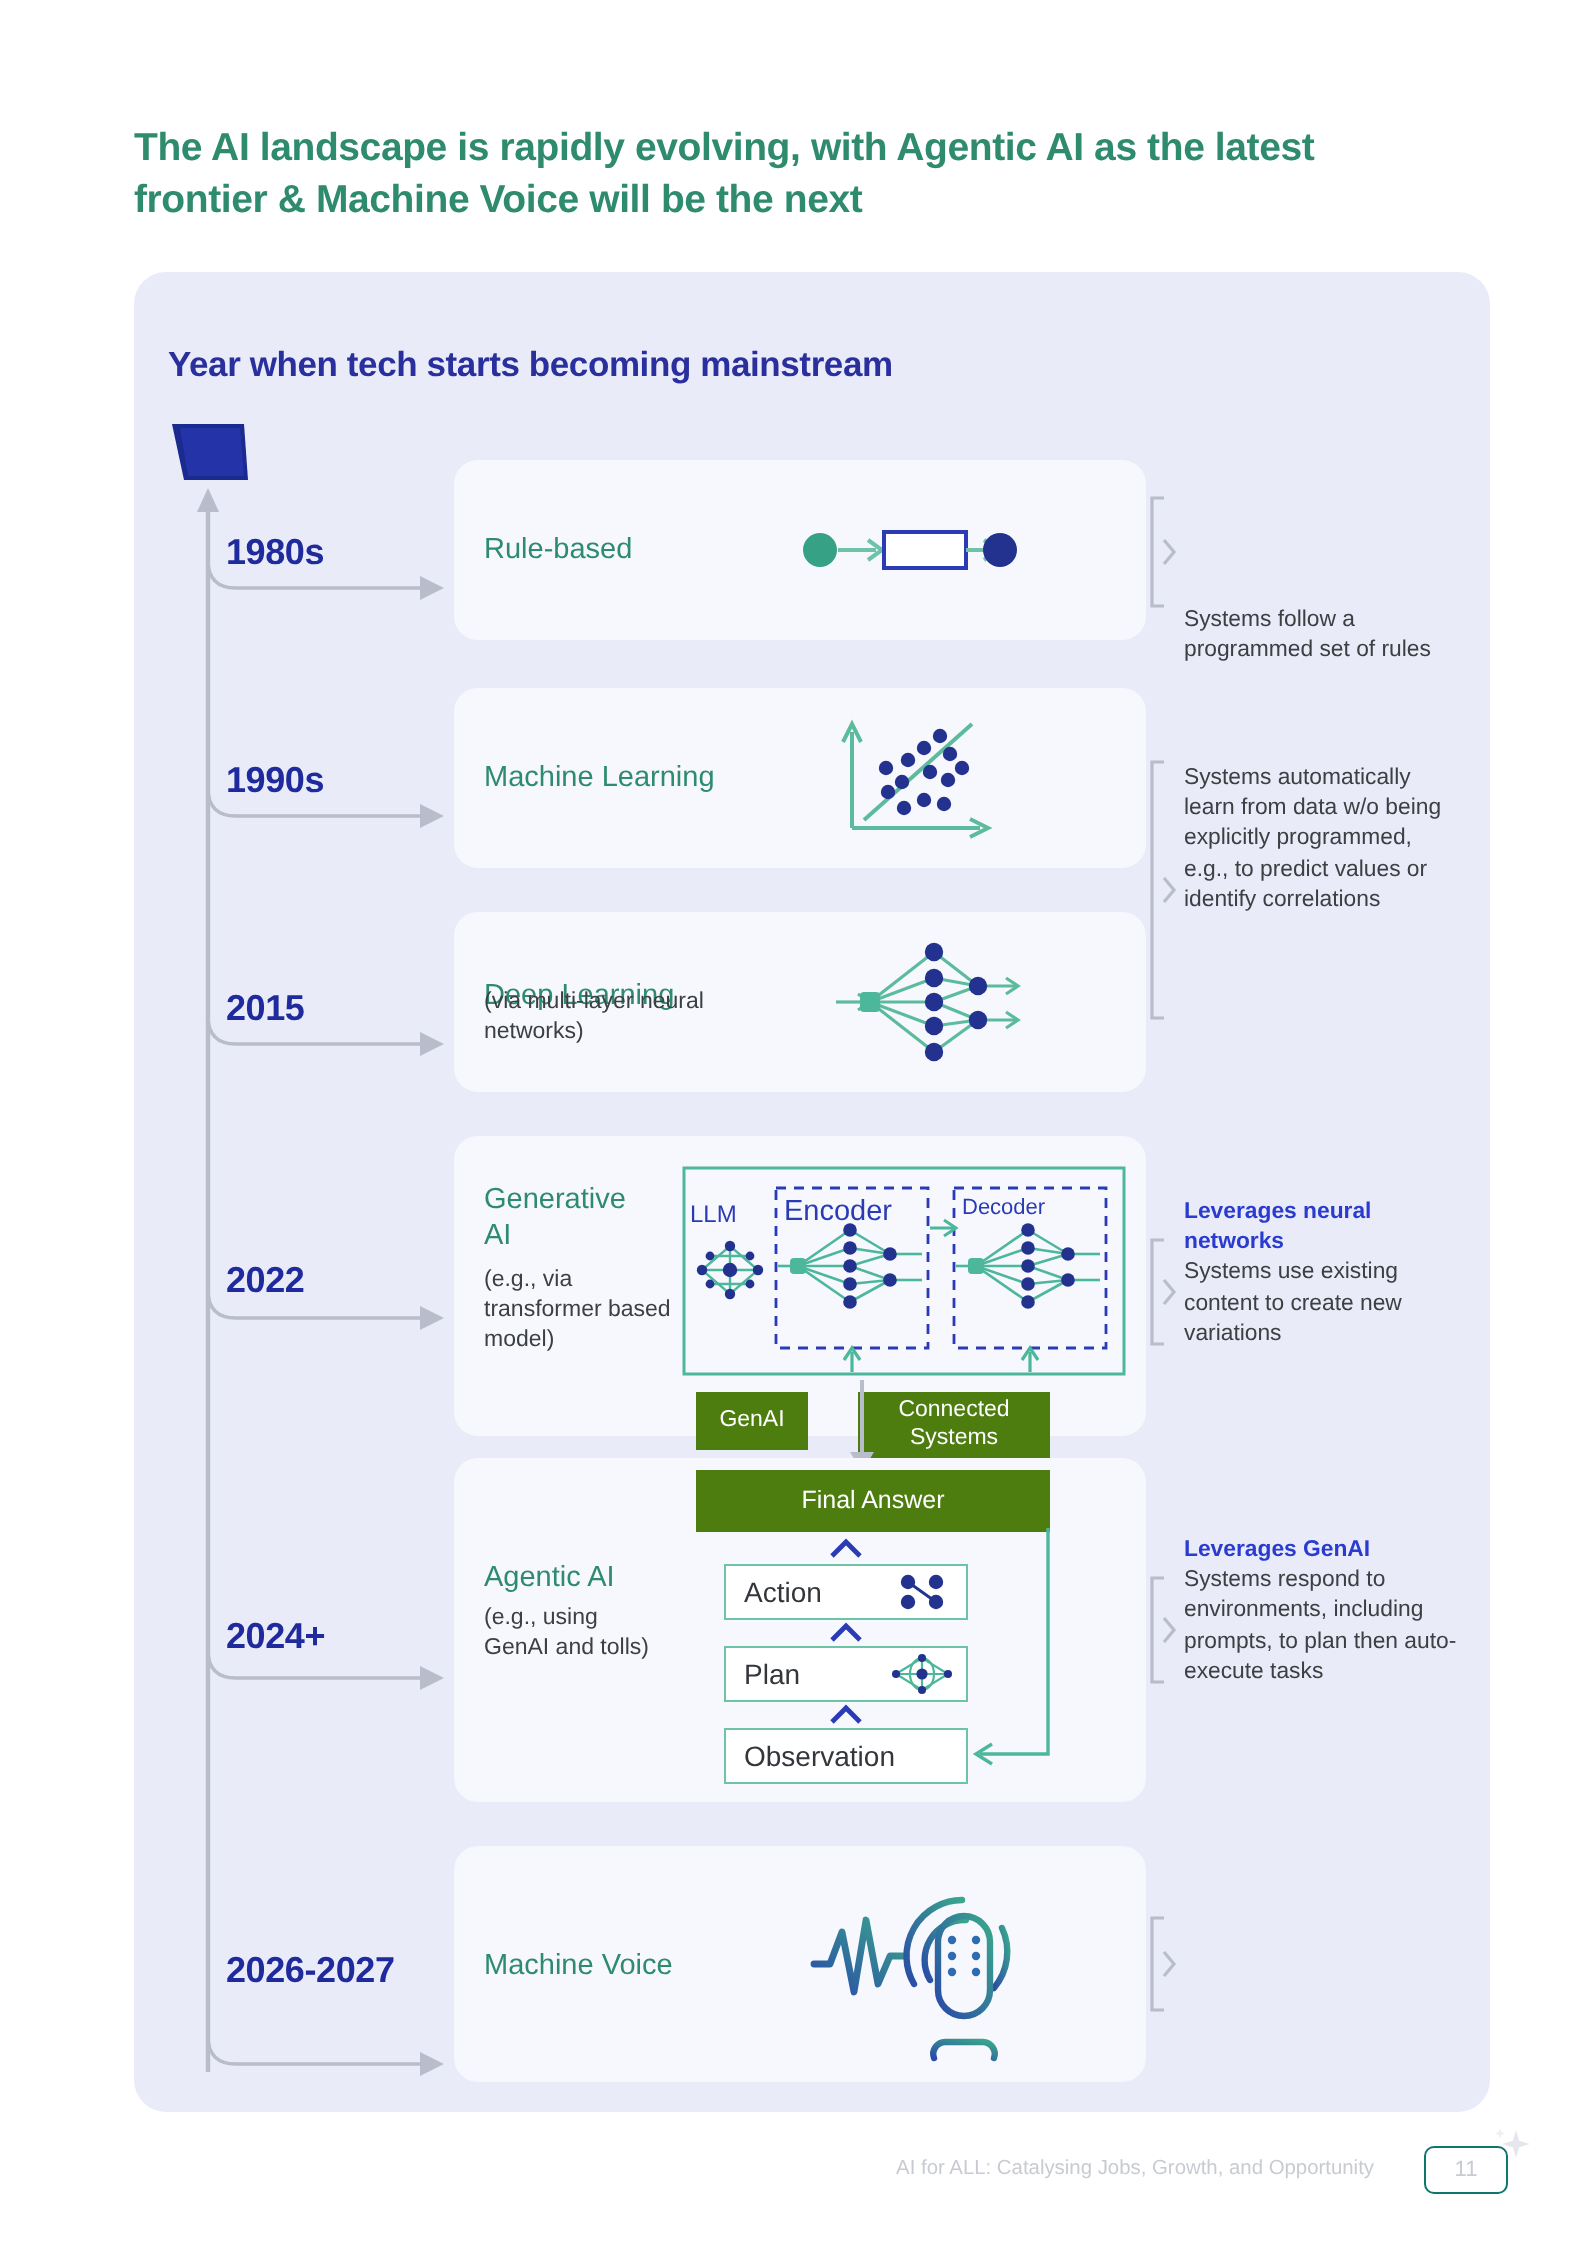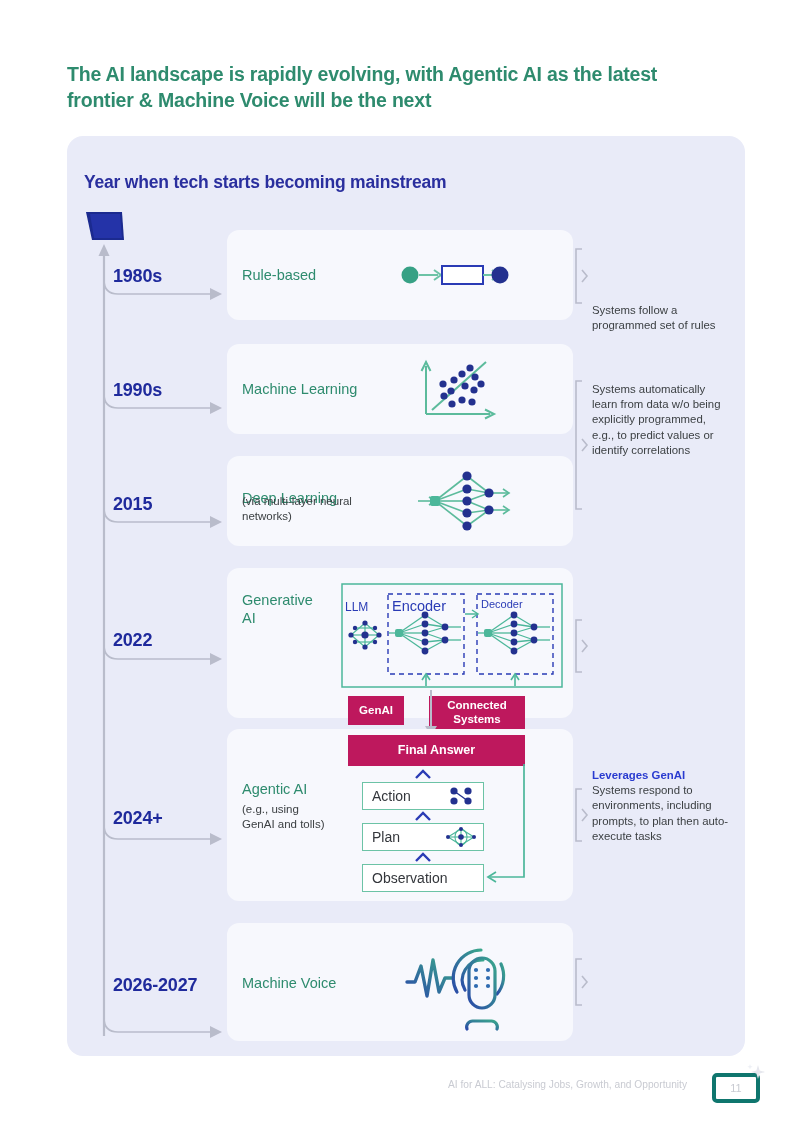--- a/index.html
+++ b/index.html
@@ -48,39 +48,39 @@
 
   
   .note{
     position:absolute;font-size:11.4px;line-height:1.335;color:#3c4043;
     width:138px;
   }
   .note b{color:#2a3bd0;display:block;font-weight:bold;}
 
   
   .chip{
-    position:absolute;background:#be185d;color:#ffffff;
-    font-weight:bold;font-size:11.5px;text-align:center;
+    position:absolute;background:#4d7c0f;color:#ffffff;
+    font-weight:normal;font-size:11.5px;text-align:center;
     display:flex;align-items:center;justify-content:center;
     line-height:1.15;
   }
   .agbox{
     position:absolute;background:#ffffff;border:1.4px solid #6cc3a6;
     display:flex;align-items:center;
   }
   .agbox span.txt{font-size:14px;color:#33363b;padding-left:9px;}
 
   
   .footer-text{
     position:absolute;right:106px;top:1079px;
     font-size:10.2px;color:#c9cbd2;white-space:nowrap;
   }
   .pagebox{
     position:absolute;left:712px;top:1073px;width:40px;height:22px;
-    border:4px solid #0f766e;border-radius:5px;
+    border:1px solid #0f766e;border-radius:5px;
     display:flex;align-items:center;justify-content:center;
     font-size:11px;color:#c9cbd2;
   }
   .sparkle{position:absolute;left:745px;top:1062px;}
   svg{display:block;overflow:visible;}
 </style>
 </head>
 <body>
 
 <div class="slide">
@@ -223,20 +223,21 @@
           <circle cx="54" cy="47" r="4.6"></circle>
         <circle cx="54" cy="60" r="4.6"></circle>
         <circle cx="76" cy="27" r="4.6"></circle>
           <circle cx="76" cy="44" r="4.6"></circle>
       </g>
     </svg>
   </div>
 
   <div class="row-card" style="left:227px;top:568px;width:346px;height:150px;"></div>
   <div class="row-label" style="left:242px;top:592px;width:78px;">Generative AI</div>
+  <div class="row-sub" style="left:242px;top:633px;width:95px;">(e.g., via transformer based model)</div>
 
   <div style="position:absolute;left:341px;top:583px;">
     <svg width="222" height="105" viewBox="0 0 222 105">
       <rect x="1" y="1" width="220" height="103" fill="none" stroke="#4cb79a" stroke-width="1.5"></rect>
 
       <g stroke="#4cb79a" stroke-width="1.2" fill="none">
         <path d="M10 52 L24 40 L38 52 L24 64 Z"></path>
         <line x1="10" y1="52" x2="38" y2="52"></line>
         <line x1="24" y1="40" x2="24" y2="64"></line>
         <line x1="14" y1="45" x2="34" y2="45"></line>
@@ -322,20 +323,24 @@
           <path d="M81 97 L85 91 L89 97"></path>
         <line x1="174" y1="103" x2="174" y2="93"></line>
           <path d="M170 97 L174 91 L178 97"></path>
       </g>
     </svg>
   </div>
   <div style="position:absolute;left:345px;top:600px;font-size:12px;color:#2a3bb5;font-weight:500;">LLM</div>
   <div style="position:absolute;left:392px;top:598px;font-size:14.5px;color:#2a3bb5;">Encoder</div>
   <div style="position:absolute;left:481px;top:598px;font-size:11px;color:#2a3bb5;">Decoder</div>
 
+  <div class="note" style="left:592px;top:599px;">
+    <b>Leverages neural networks</b>
+    <span>Systems use existing content to create new variations</span>
+  </div>
   <div style="position:absolute;left:573px;top:619px;">
     <svg width="16" height="54" viewBox="0 0 16 54">
       <path d="M9 1 L3 1 L3 53 L9 53" fill="none" stroke="#b9bccb" stroke-width="1.6"></path>
       <path d="M9 21 L14 27 L9 33" fill="none" stroke="#b9bccb" stroke-width="1.6"></path>
     </svg>
   </div>
 
   <div class="chip" style="left:348px;top:696px;width:56px;height:29px;">GenAI</div>
   <div class="chip" style="left:429px;top:696px;width:96px;height:33px;">Connected Systems</div>
   <div class="chip" style="left:348px;top:735px;width:177px;height:31px;font-size:12.5px;">Final Answer</div>

